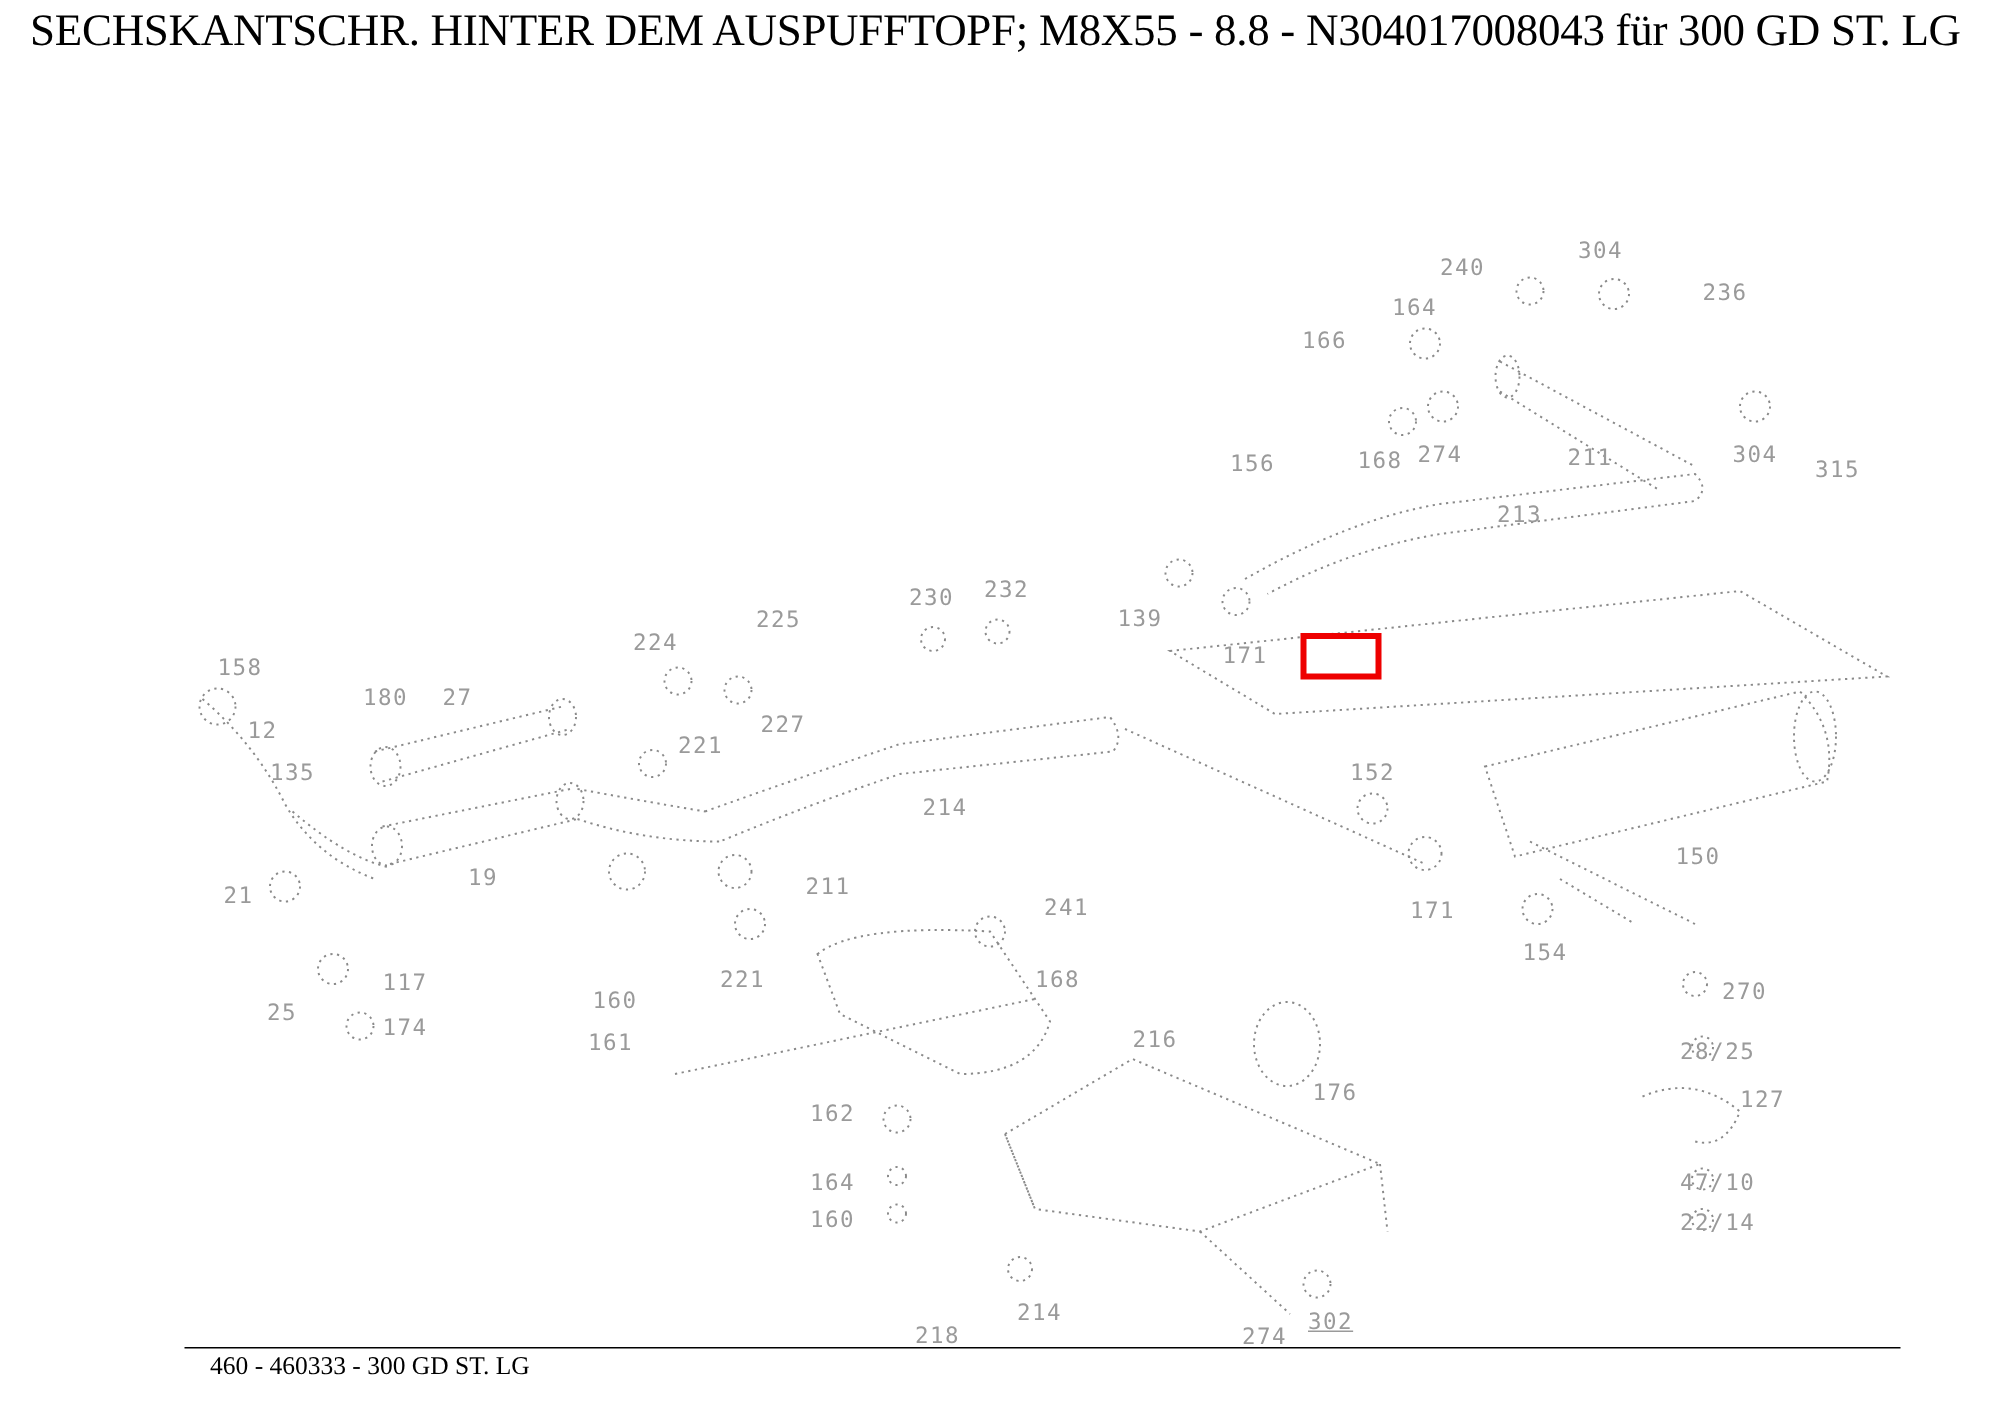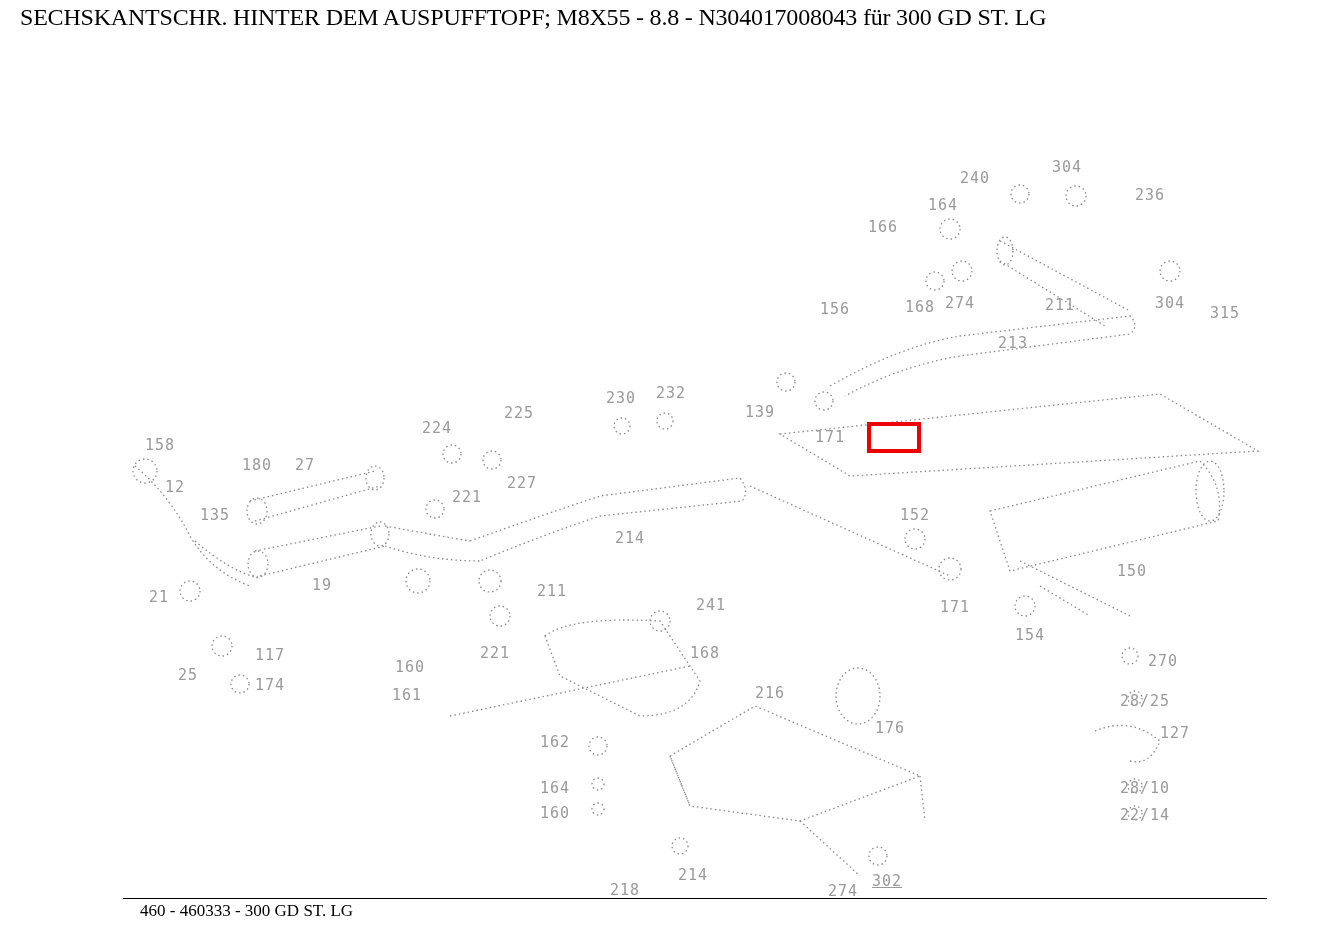--- a/index.html
+++ b/index.html
@@ -1,17 +1,17 @@
 <!DOCTYPE html>
 <html><head>
 <meta charset="utf-8">
 <style>
   html,body{margin:0;padding:0;background:#fff;}
   body{width:1326px;height:937px;position:relative;overflow:hidden;font-family:"DejaVu Serif","Liberation Serif",serif;color:#000;}
-  .title{position:absolute;left:20px;top:4px;font-family:"Liberation Serif","DejaVu Serif",serif;font-size:24px;letter-spacing:-0.2px;white-space:nowrap;}
+  .title{position:absolute;left:20px;top:4px;font-family:"Liberation Serif","DejaVu Serif",serif;font-size:30px;letter-spacing:-0.2px;white-space:nowrap;}
   .diagram{position:absolute;left:0;top:16px;width:1258px;height:937px;}
   .lbl{position:absolute;font-family:"DejaVu Sans Mono","Liberation Mono",monospace;font-size:15px;color:#9a9a9a;letter-spacing:1px;white-space:nowrap;}
   .hl{position:absolute;border:4px solid #ee0000;box-sizing:border-box;}
   .footer-line{position:absolute;left:123px;top:898px;width:1144px;height:0;border-top:1px solid #000;}
   .footer{position:absolute;left:140px;top:901px;font-family:"Liberation Serif","DejaVu Serif",serif;font-size:17px;white-space:nowrap;}
 </style>
 </head>
 <body>
 
 <div class="title">SECHSKANTSCHR. HINTER DEM AUSPUFFTOPF; M8X55 - 8.8 - N304017008043 für 300 GD ST. LG</div>
@@ -107,42 +107,42 @@
       <span class="lbl" style="left: 656px; top: 368px;">232</span>
       <span class="lbl" style="left: 504px; top: 388px;">225</span>
       <span class="lbl" style="left: 422px; top: 403px;">224</span>
       <span class="lbl" style="left: 507px; top: 458px;">227</span>
       <span class="lbl" style="left: 452px; top: 472px;">221</span>
       <span class="lbl" style="left: 615px; top: 513px;">214</span>
       <span class="lbl" style="left: 145px; top: 420px;">158</span>
       <span class="lbl" style="left: 242px; top: 440px;">180</span>
       <span class="lbl" style="left: 295px; top: 440px;">27</span>
       <span class="lbl" style="left: 165px; top: 462px;">12</span>
-      <span class="lbl" style="left: 180px; top: 490px; margin-left: 20px;">135</span>
+      <span class="lbl" style="left: 180px; top: 490px;">135</span>
       <span class="lbl" style="left: 312px; top: 560px;">19</span>
       <span class="lbl" style="left: 149px; top: 572px;">21</span>
       <span class="lbl" style="left: 537px; top: 566px;">211</span>
       <span class="lbl" style="left: 480px; top: 628px;">221</span>
       <span class="lbl" style="left: 900px; top: 490px;">152</span>
       <span class="lbl" style="left: 1117px; top: 546px;">150</span>
       <span class="lbl" style="left: 940px; top: 582px;">171</span>
       <span class="lbl" style="left: 1015px; top: 610px;">154</span>
       <span class="lbl" style="left: 178px; top: 650px;">25</span>
       <span class="lbl" style="left: 255px; top: 630px;">117</span>
       <span class="lbl" style="left: 255px; top: 660px;">174</span>
       <span class="lbl" style="left: 395px; top: 642px;">160</span>
       <span class="lbl" style="left: 392px; top: 670px;">161</span>
       <span class="lbl" style="left: 683px; top: 580px; margin-left: 13px;">241</span>
       <span class="lbl" style="left: 690px; top: 628px;">168</span>
       <span class="lbl" style="left: 875px; top: 703px;">176</span>
       <span class="lbl" style="left: 755px; top: 668px;">216</span>
       <span class="lbl" style="left: 1148px; top: 636px;">270</span>
       <span class="lbl" style="left: 1120px; top: 676px;">28/25</span>
       <span class="lbl" style="left: 1160px; top: 708px;">127</span>
-      <span class="lbl" style="left: 1120px; top: 763px;">28/10</span>
+      <span class="lbl" style="left: 1120px; top: 763px;">47/10</span>
       <span class="lbl" style="left: 1120px; top: 790px;">22/14</span>
       <span class="lbl" style="left: 540px; top: 717px;">162</span>
       <span class="lbl" style="left: 540px; top: 763px;">164</span>
       <span class="lbl" style="left: 540px; top: 788px;">160</span>
       <span class="lbl" style="left: 610px; top: 865px;">218</span>
       <span class="lbl" style="left: 678px; top: 850px;">214</span>
       <span class="lbl" style="left: 828px; top: 866px;">274</span>
       <span class="lbl" style="left: 872px; top: 856px; text-decoration: underline;">302</span>
     </div>
 

